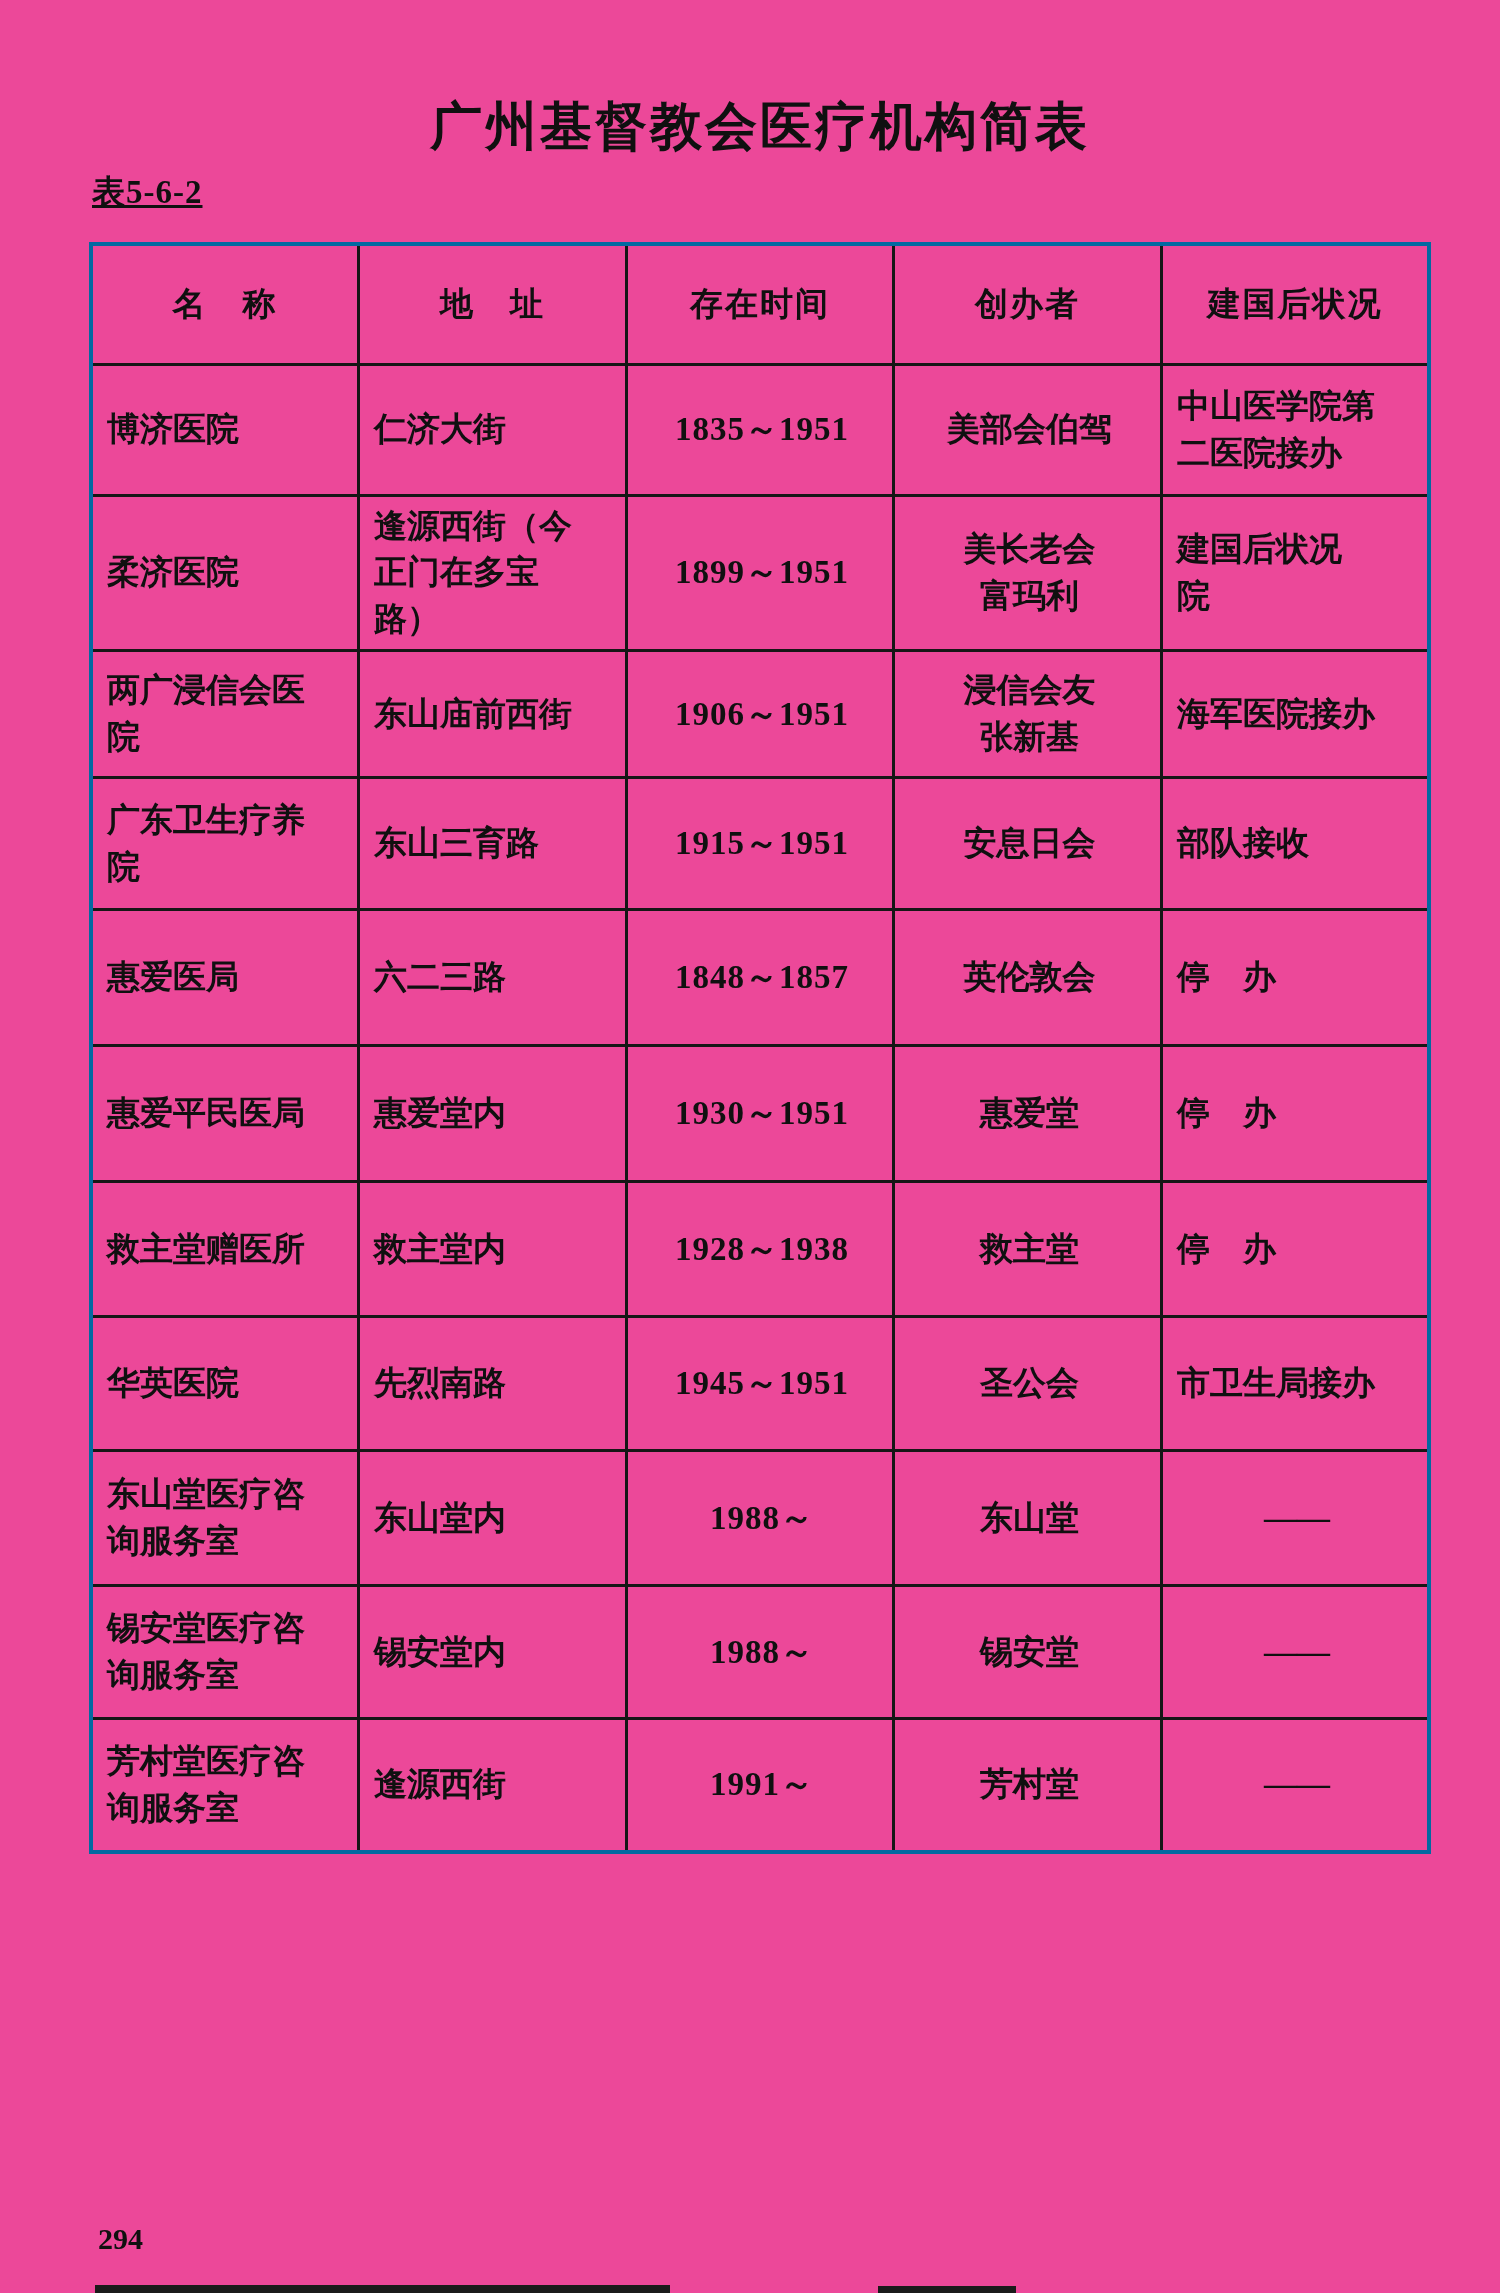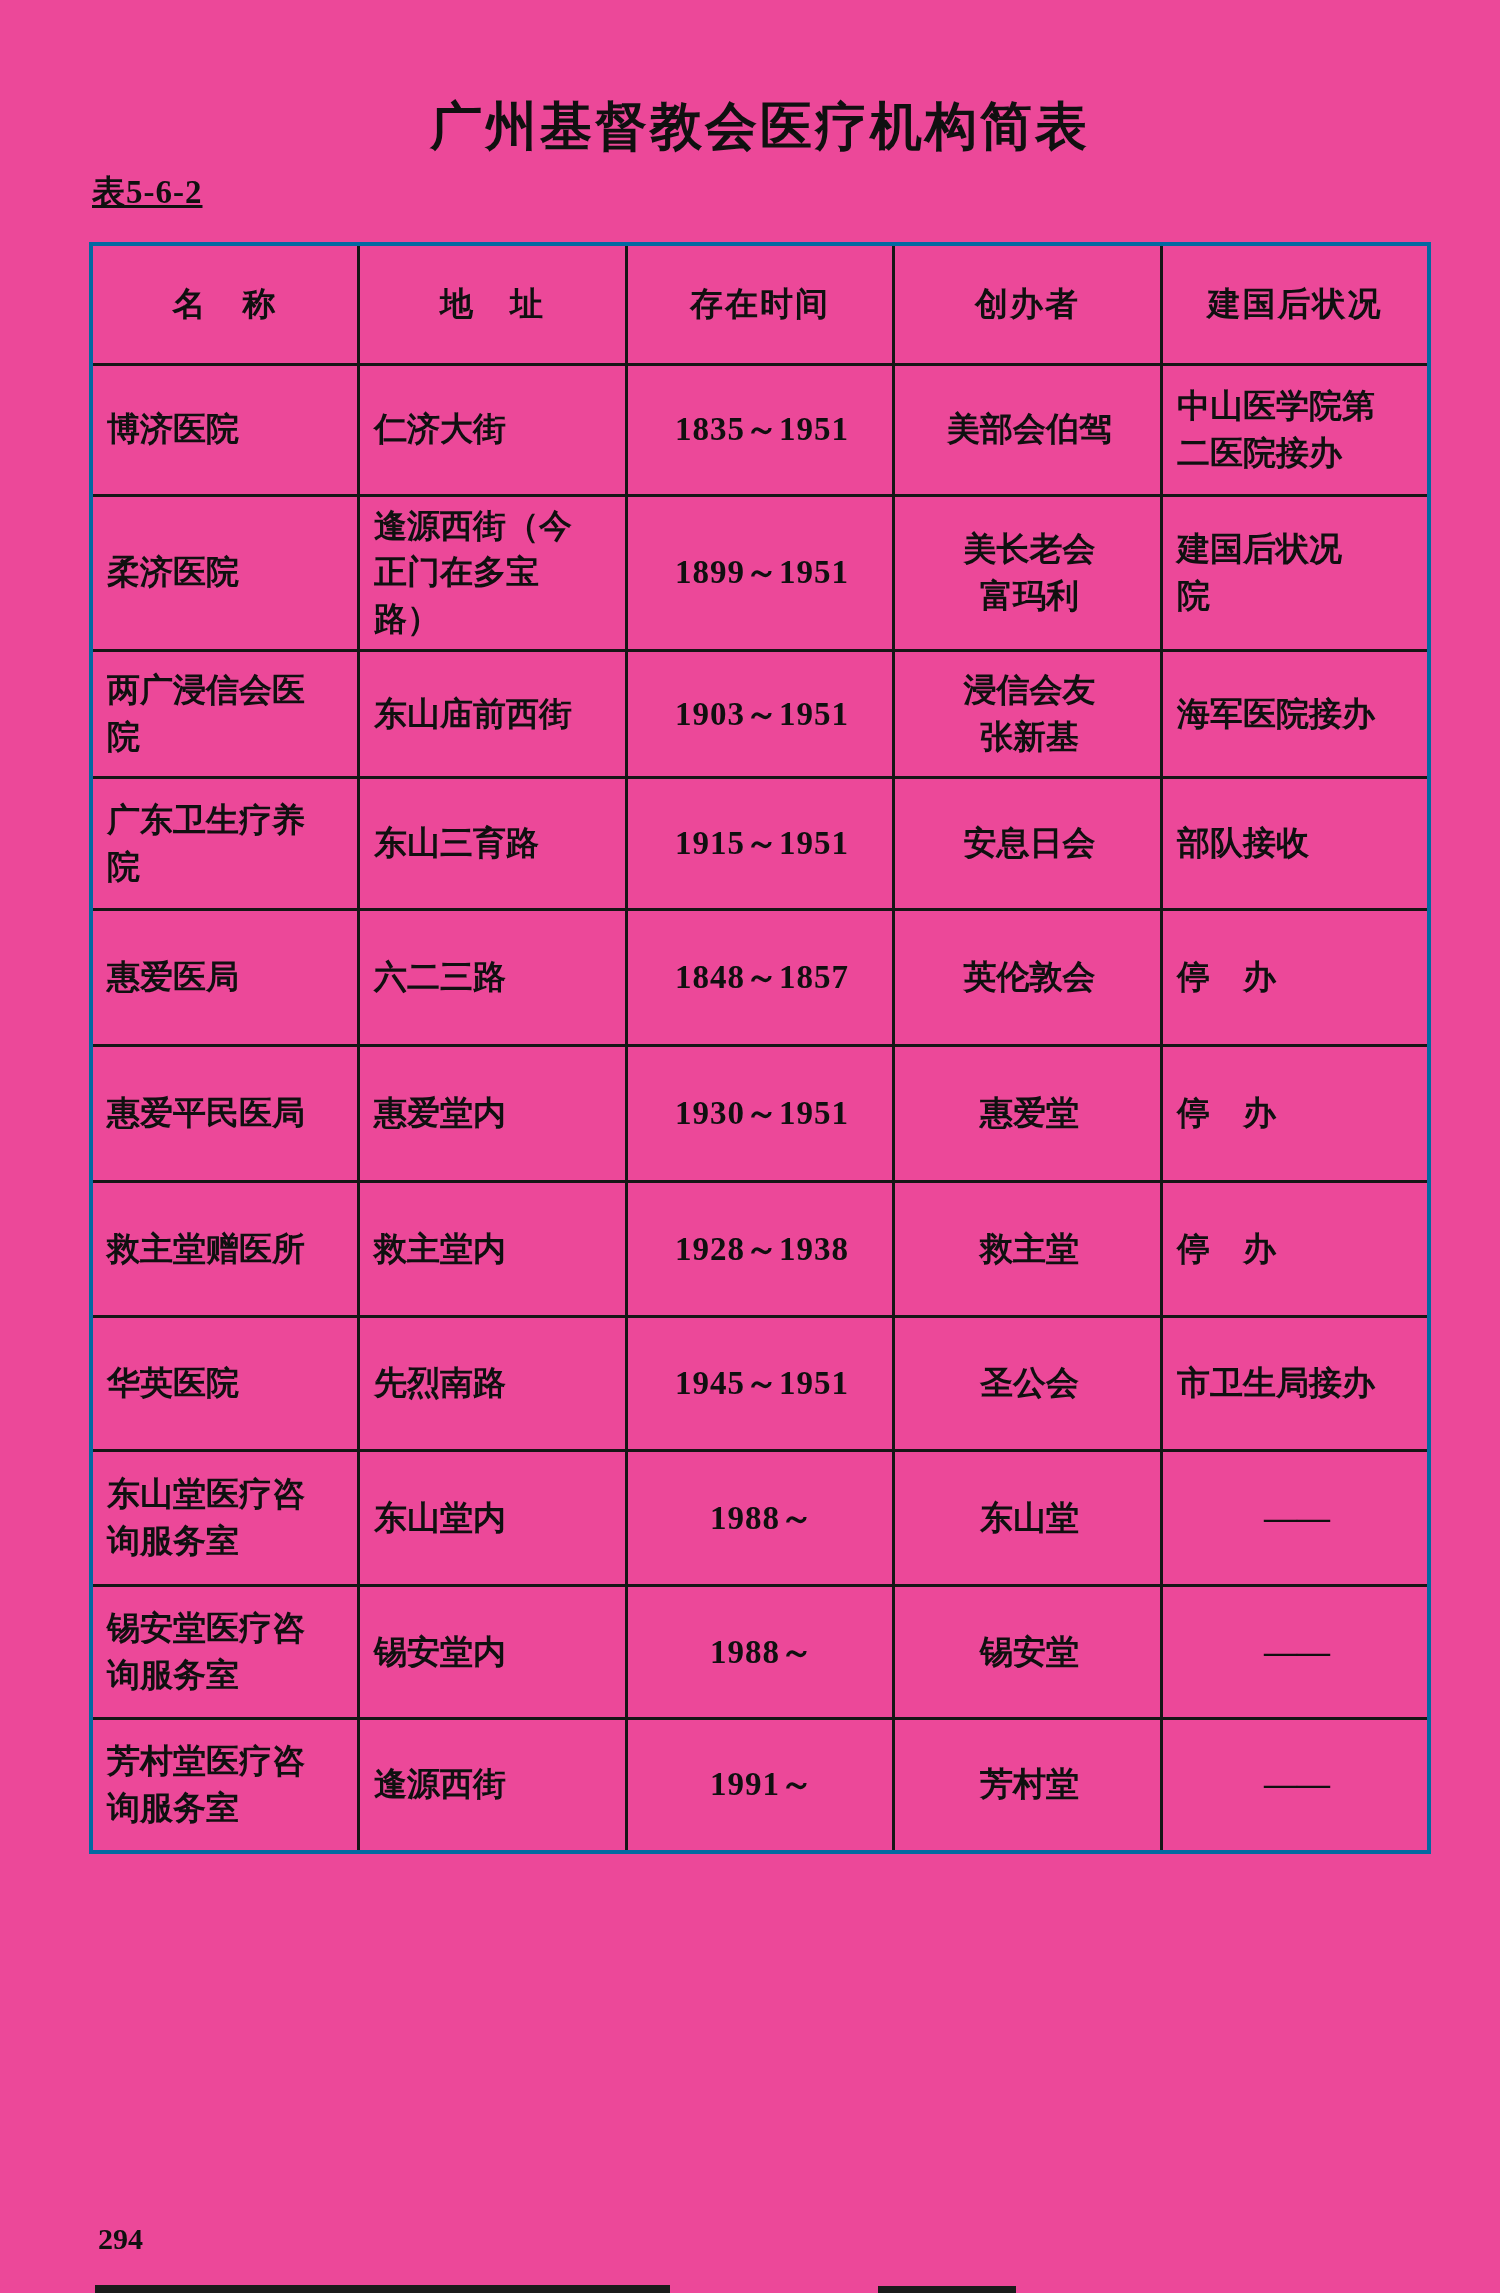--- a/index.html
+++ b/index.html
@@ -120,21 +120,21 @@
       <td class="c-period">1899～1951</td>
       <td class="c-founder">美长老会
 富玛利</td>
       <td class="c-status">建国后状况
 院</td>
     </tr>
     <tr style="height:127px">
       <td class="c-name">两广浸信会医
 院</td>
       <td class="c-addr">东山庙前西街</td>
-      <td class="c-period">1903～1951</td>
+      <td class="c-period">1906～1951</td>
       <td class="c-founder">浸信会友
 张新基</td>
       <td class="c-status">海军医院接办</td>
     </tr>
     <tr style="height:132px">
       <td class="c-name">广东卫生疗养
 院</td>
       <td class="c-addr">东山三育路</td>
       <td class="c-period">1915～1951</td>
       <td class="c-founder">安息日会</td>

